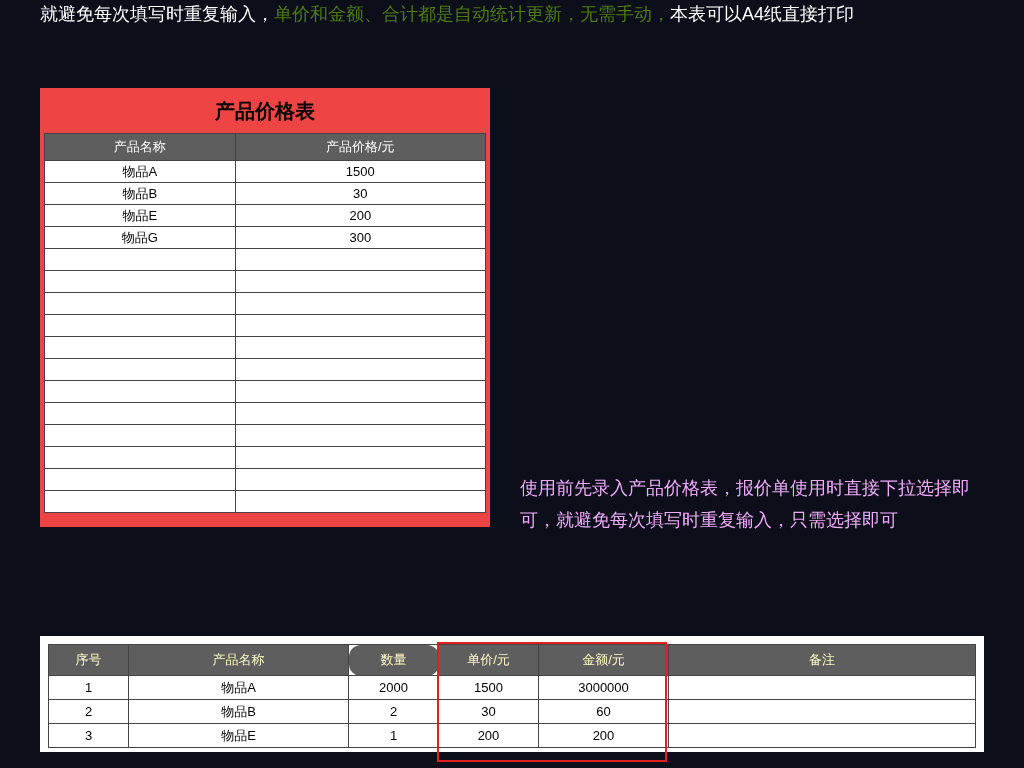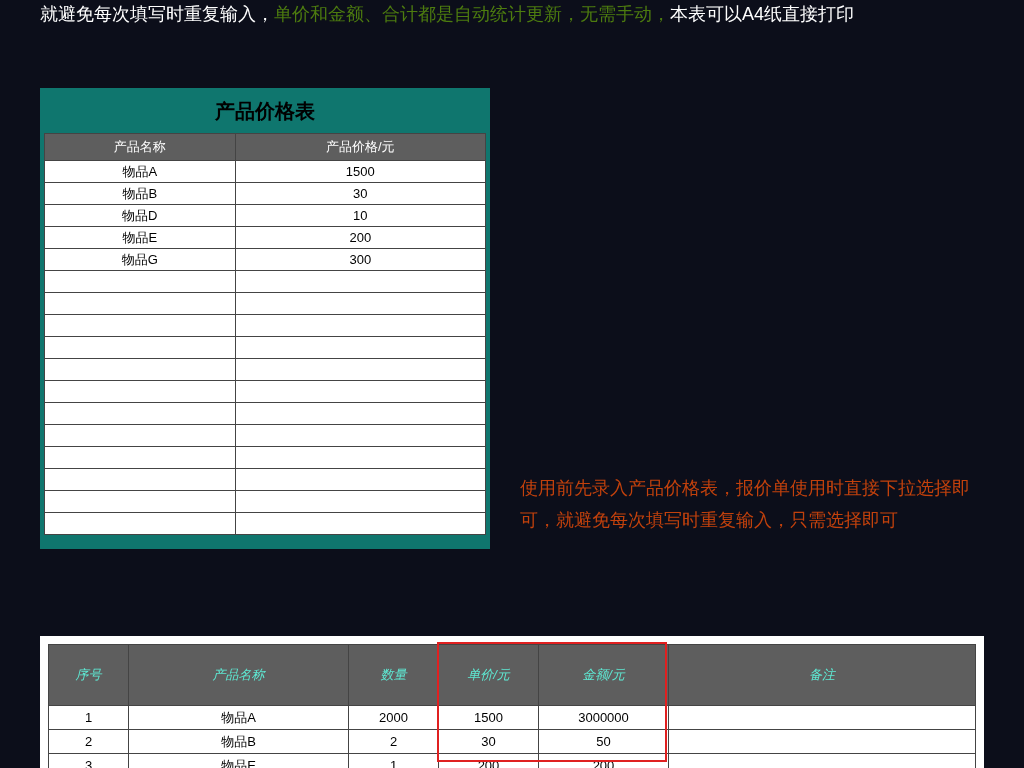--- a/index.html
+++ b/index.html
@@ -20,21 +20,21 @@
     font-size: 18px;
     line-height: 1.6;
   }
   .desc-top .highlight { color: #4d7c0f; text-align: center; }
 
   .price-table-container {
     position: absolute;
     top: 88px;
     left: 40px;
     width: 450px;
-    background: #0f766e;
+    background: #ef4444;
     padding: 10px 4px 14px;
   }
   .price-title {
     text-align: center;
     font-size: 20px;
     font-weight: bold;
     color: #000;
     margin-bottom: 8px;
   }
   table.price-table {
@@ -56,57 +56,56 @@
     text-align: center;
     color: #000;
     background: #fff;
   }
 
   .desc-right {
     position: absolute;
     top: 472px;
     left: 520px;
     right: 40px;
-    color: #c2410c;
+    color: #f0abfc;
     font-size: 18px;
     line-height: 1.8;
   }
 
   .quote-table-container {
     position: absolute;
     top: 636px;
     left: 40px;
     width: 944px;
     background: #fff;
     padding: 8px 8px 4px;
   }
   table.quote-table {
     width: 100%;
     border-collapse: collapse;
     font-size: 13px;
   }
   table.quote-table th {
     background: #5e5e5e;
-    color: #5eead4;
-    border: 1px solid #444;
-    padding: 21px 0;
+    color: #fef9c3;
+    border: 1px solid #444;
+    padding: 6px 0;
     font-weight: normal;
     text-align: center;
-    font-style: italic;
   }
   table.quote-table td {
     border: 1px solid #444;
     height: 24px;
     text-align: center;
     color: #000;
     background: #fff;
   }
   .col-seq { width: 80px; }
   .col-name { width: 220px; }
-  .col-qty { width: 90px; }
+  .col-qty { width: 90px; border-radius: 12px; }
   .col-unit { width: 100px; }
   .col-amount { width: 130px; }
   .col-remark { }
   .red-highlight {
     position: absolute;
     border: 2px solid #e02020;
     pointer-events: none;
   }
 </style>
 </head>
@@ -126,24 +125,20 @@
       </tr>
     </thead>
     <tbody id="price-body">
         <tr>
           <td>物品A</td>
           <td>1500</td>
         </tr>
         <tr>
           <td>物品B</td>
           <td>30</td>
-        </tr>
-        <tr>
-          <td>物品D</td>
-          <td>10</td>
         </tr>
         <tr>
           <td>物品E</td>
           <td>200</td>
         </tr>
         <tr>
           <td>物品G</td>
           <td>300</td>
         </tr>
         <tr>
@@ -219,21 +214,21 @@
           <td>2000</td>
           <td>1500</td>
           <td>3000000</td>
           <td></td>
         </tr>
         <tr>
           <td>2</td>
           <td>物品B</td>
           <td>2</td>
           <td>30</td>
-          <td>50</td>
+          <td>60</td>
           <td></td>
         </tr>
         <tr>
           <td>3</td>
           <td>物品E</td>
           <td>1</td>
           <td>200</td>
           <td>200</td>
           <td></td>
         </tr>

